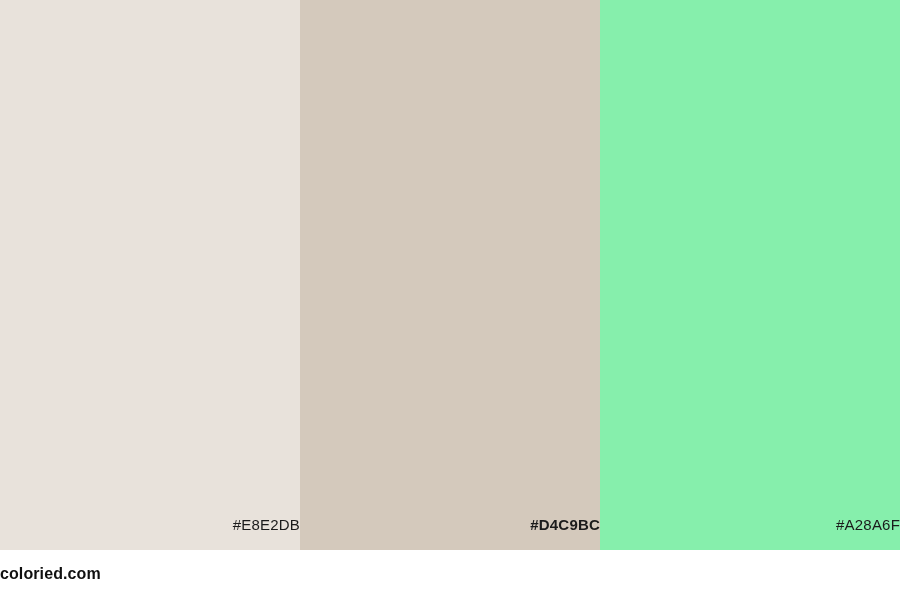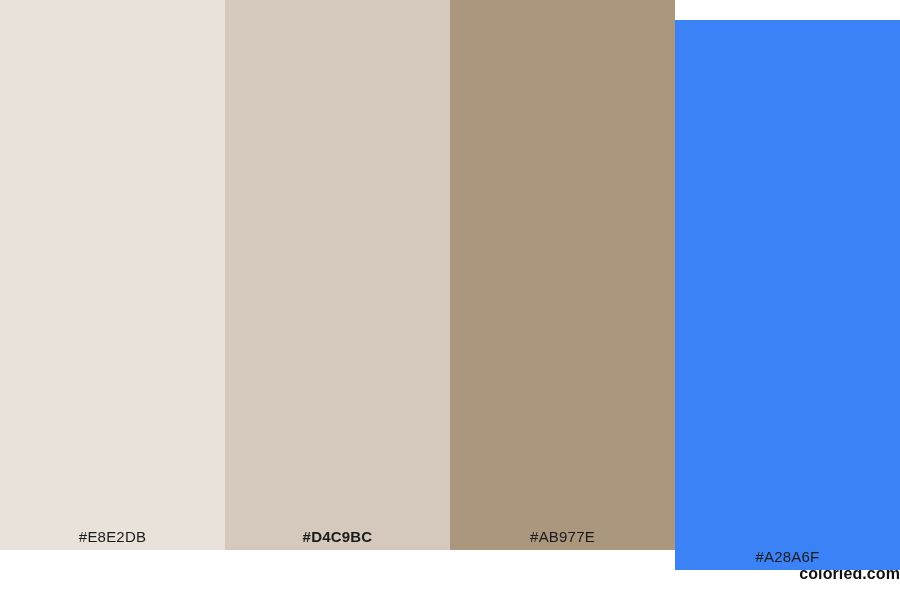--- a/index.html
+++ b/index.html
@@ -32,36 +32,36 @@
     flex: 1 1 20%;
     height: 100%;
     position: relative;
     display: flex;
     align-items: flex-end;
     justify-content: center;
   }
   .swatch-label {
     display: block;
     width: 100%;
-    text-align: center;
+    text-align: right;
     font-family: "Liberation Sans", sans-serif;
     font-size: 15px;
     line-height: 15px;
     letter-spacing: 0.2px;
     color: #1b1b1b;
-    padding-bottom: 6px;
+    padding-bottom: 18px;
     user-select: none;
   }
   #footer-bar {
     flex: 1 1 auto;
     width: 900px;
     background: #ffffff;
     display: flex;
     align-items: center;
-    justify-content: flex-end;
+    justify-content: flex-start;
   }
   #footer-brand {
     font-family: "Liberation Sans", sans-serif;
     font-size: 16px;
     font-weight: bold;
     color: #101010;
     letter-spacing: 0.1px;
     line-height: 16px;
     padding-bottom: 2px;
   }
@@ -75,25 +75,22 @@
 
     <div class="swatch" style="background-color: rgb(232, 226, 219);">
       <span class="swatch-label" style="color: rgb(27, 27, 27);">#E8E2DB</span>
     </div>
 
     <div class="swatch" style="background-color: rgb(212, 201, 188);">
       <span class="swatch-label" style="color: rgb(27, 27, 27); font-weight: bold;">#D4C9BC</span>
     </div>
 
 
-    <div class="swatch" style="background-color: rgb(171, 151, 126);">
-      <span class="swatch-label" style="color: rgb(27, 27, 27);">#AB977E</span>
-    </div>
 
-    <div class="swatch" style="background-color: #3b82f6; margin-top: 20px;">
+    <div class="swatch" style="background-color: #86efac;">
       <span class="swatch-label" style="color: rgb(27, 27, 27);">#A28A6F</span>
     </div>
 
   </div>
 
   <div id="footer-bar" style="background: rgb(255, 255, 255);">
     <span id="footer-brand" style="color: rgb(16, 16, 16);">coloried.com</span>
   </div>
 
 </div>

